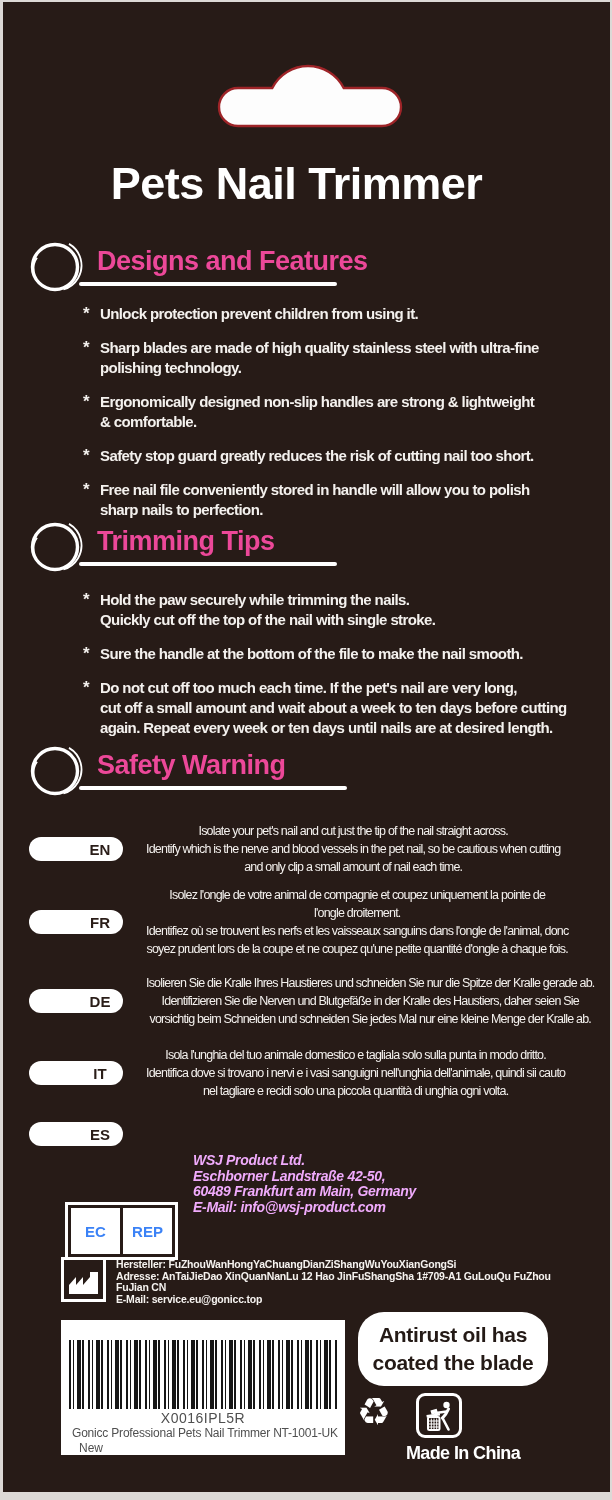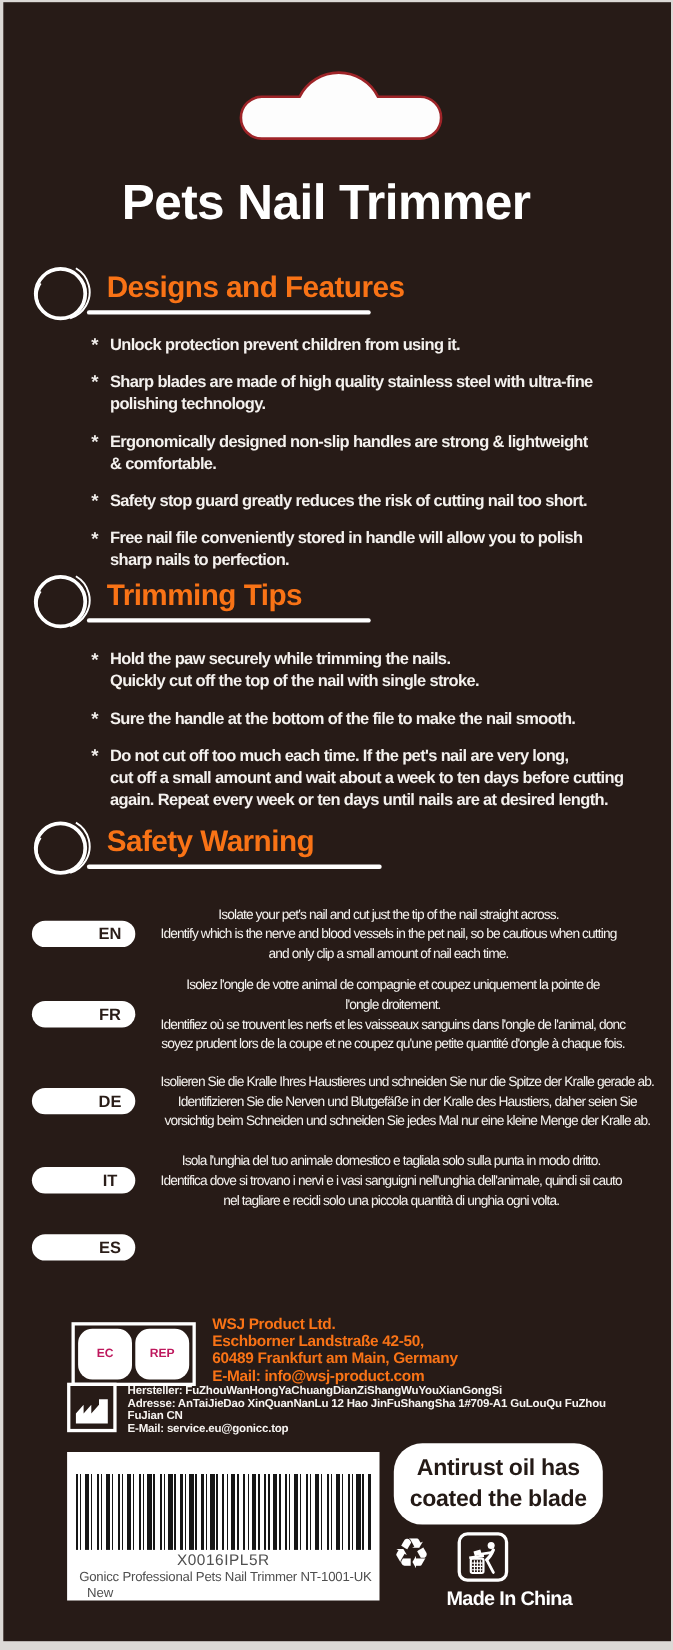--- a/index.html
+++ b/index.html
@@ -22,21 +22,21 @@
     font-size:45px;font-weight:800;letter-spacing:-0.5px;
   }
   
   .sec{position:absolute;left:0;right:0;}
   .sec-feat{top:238px;}
   .sec-tips{top:518px;}
   .sec-safe{top:742px;}
   .ring{position:absolute;left:26px;top:0;}
   .sec h2{
     position:absolute;left:94px;top:6px;margin:0;
-    color:#f97316;font-size:27px;font-weight:800;letter-spacing:-0.5px;
+    color:#ec4899;font-size:27px;font-weight:800;letter-spacing:-0.5px;
   }
   .sec-line{
     position:absolute;left:76px;top:42px;height:3.5px;width:258px;
     background:#ffffff;border-radius:2px;
   }
   .sec-line.wide{width:268px;}
   .bullets{position:absolute;left:80px;right:10px;}
   .sec-feat .bullets{top:64px;}
   .sec-tips .bullets{top:70px;}
   .bullet{display:flex;margin-bottom:14px;}
@@ -64,29 +64,29 @@
   .lang-text{
     color:#f4f1ee;font-size:12.5px;font-weight:400;
     line-height:18px;letter-spacing:-0.8px;white-space:pre;text-align:center;
   }
   
   .ecrep{
     position:absolute;left:62px;top:1200px;width:101px;height:46px;
     border:3px solid #ffffff;display:flex;gap:3px;padding:3px;background:#271b17;
   }
   .ecrep .cell{
-    flex:1;background:#ffffff;color:#be185d;
+    flex:1;background:#ffffff;color:#3b82f6;
     display:flex;align-items:center;justify-content:center;
-    font-size:11px;font-weight:700;border-radius:13px;
+    font-size:15px;font-weight:700;
   }
   .factory{
     position:absolute;left:58px;top:1255px;width:39px;height:39px;
     border:3px solid #ffffff;display:flex;align-items:center;justify-content:center;
   }
-  .company{position:absolute;left:190px;top:1194px;color:#f97316;}
+  .company{position:absolute;left:190px;top:1151px;color:#f0abfc;font-style:italic;}
   .company div{font-size:14px;font-weight:700;line-height:15.5px;letter-spacing:-0.3px;white-space:pre;}
   .mfr{position:absolute;left:113px;top:1257px;color:#f6f3f0;}
   .mfr div{font-size:10.5px;font-weight:700;line-height:11.5px;letter-spacing:-0.2px;white-space:pre;}
   
   .bclabel{
     position:absolute;left:58px;top:1318px;width:284px;height:135px;
     background:#ffffff;border-radius:0;
   }
   .bars{
     position:absolute;left:8px;top:20px;width:270px;height:69px;

